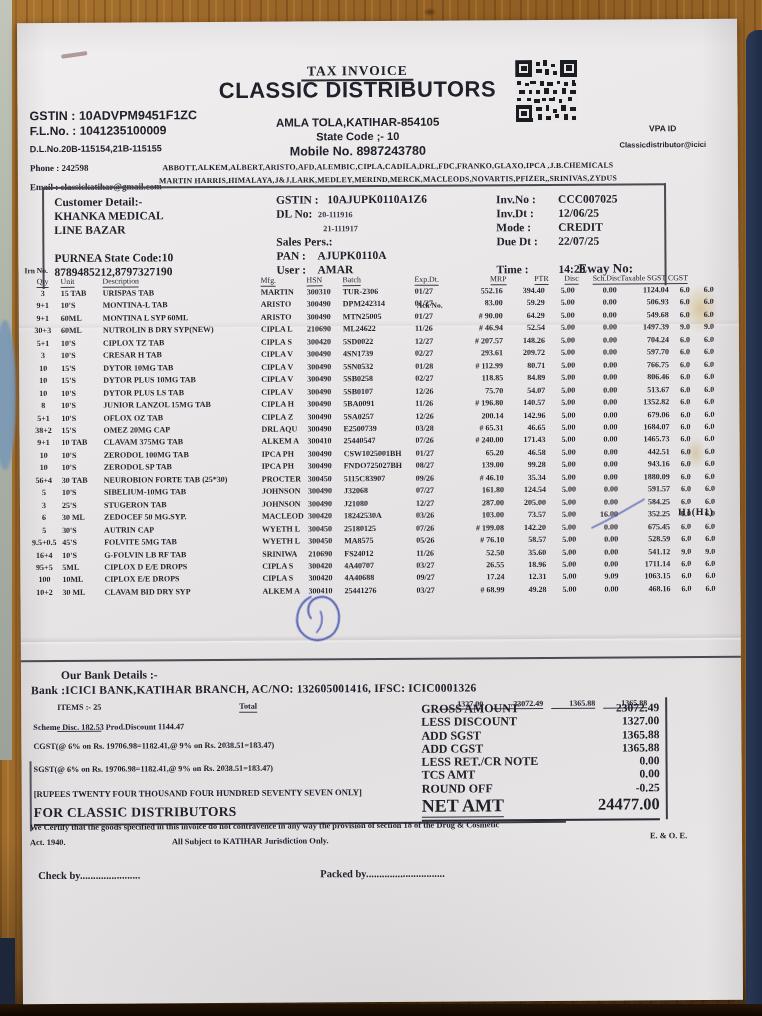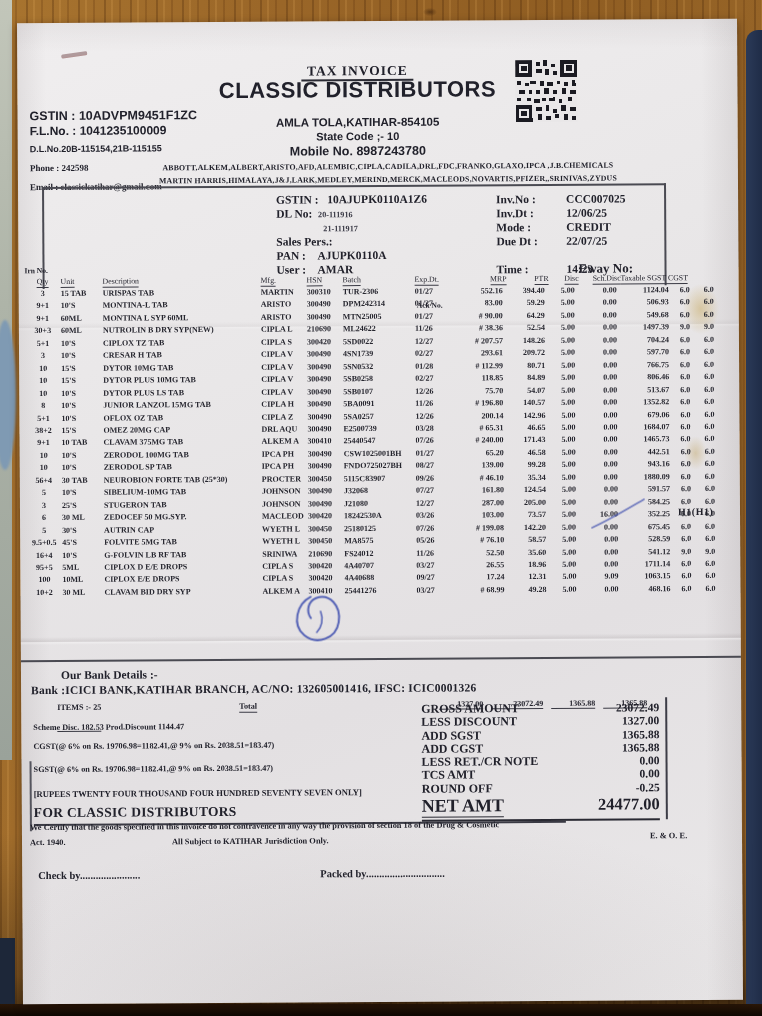--- a/index.html
+++ b/index.html
@@ -63,21 +63,21 @@
   #custbox{left:24px;top:164px;width:620px;height:100px;border-top:2px solid #4a4a52;border-left:2px solid #4a4a52;border-right:2px solid #4a4a52;}
   .cb{position:absolute;font-size:11px;}
   #cust-col{left:10px;top:6px;line-height:14px;font-size:11.5px;}
   #cust-col .small-gap{margin-top:14px;}
   #mid-col{left:232px;top:6px;line-height:13.8px;font-size:11.5px;}
   #mid-col .dotv{font-size:8.2px;color:#3a3a46;}
   #mid-col .indent{padding-left:47px;}
   #inv-col{left:452px;top:6px;line-height:14px;font-size:11.5px;width:170px;}
   #inv-col .row{display:flex;}
   #inv-col .lab{width:62px;}
-  #inv-col .val{margin-left:8px;}
+  #inv-col .val{margin-left:0;}
   #inv-col .timegap{margin-top:14px;}
 
   
   #irn-label{left:6px;top:243px;font-size:7.5px;}
   #ack-label{left:398px;top:240px;font-size:7.5px;margin-top:40px;}
   #eway-label{left:560px;top:241px;font-size:13px;}
   #tbl{left:6px;top:254px;width:696px;border-collapse:collapse;table-layout:fixed;}
   #tbl th{font-size:7.8px;font-weight:normal;padding:0 0 2px 0;white-space:nowrap;}
   #tbl th span{border-bottom:1.2px solid #3a3a44;padding-bottom:1px;}
   #tbl td{font-size:8px;font-weight:bold;line-height:12.45px;padding:0;white-space:nowrap;overflow:hidden;color:#26262f;}
@@ -201,22 +201,33 @@
           <rect x="20" y="26" width="2" height="2"></rect>
         <rect x="24" y="24" width="3" height="3"></rect>
           <rect x="29" y="25" width="3" height="2"></rect>
         <rect x="12" y="29" width="2" height="3"></rect>
           <rect x="16" y="30" width="3" height="2"></rect>
           <rect x="21" y="29" width="2" height="2"></rect>
           <rect x="26" y="29" width="2" height="3"></rect>
           <rect x="30" y="30" width="2" height="2"></rect>
       </g>
     </svg>
+    <div id="vpa" class="abs ctr b sans">
+      <div class="v1">VPA ID</div>
+      <div class="v2">Classicdistributor@icici</div>
+    </div>
 
     <div id="custbox" class="abs">
+      <div id="cust-col" class="cb b">
+        <div>Customer Detail:-</div>
+        <div>KHANKA MEDICAL</div>
+        <div>LINE BAZAR</div>
+        <div class="small-gap">PURNEA State Code:10</div>
+        <div>8789485212,8797327190</div>
+      </div>
       <div id="mid-col" class="cb b">
         <div><span>GSTIN :</span>&nbsp;&nbsp;&nbsp;<span>10AJUPK0110A1Z6</span></div>
         <div><span>DL No:</span>&nbsp;&nbsp;<span class="dotv">20-111916</span></div>
         <div class="indent dotv">21-111917</div>
         <div>Sales Pers.:</div>
         <div><span>PAN   :</span>&nbsp;&nbsp;&nbsp;&nbsp;<span>AJUPK0110A</span></div>
         <div><span>User :</span>&nbsp;&nbsp;&nbsp;&nbsp;<span>AMAR</span></div>
       </div>
       <div id="inv-col" class="cb b">
         <div class="row">
@@ -328,21 +339,21 @@
             <td class="a-c">6.0</td>
           </tr>
           <tr>
             <td class="a-c">30+3</td>
             <td class="a-l">60ML</td>
             <td class="a-l">NUTROLIN B DRY SYP(NEW)</td>
             <td class="a-l">CIPLA L</td>
             <td class="a-l">210690</td>
             <td class="a-l">ML24622</td>
             <td class="a-l">11/26</td>
-            <td class="a-r pr"># 38.36</td>
+            <td class="a-r pr"># 46.94</td>
             <td class="a-r pr">52.54</td>
             <td class="a-r pr">5.00</td>
             <td class="a-r pr">0.00</td>
             <td class="a-r pr">1497.39</td>
             <td class="a-c">9.0</td>
             <td class="a-c">9.0</td>
           </tr>
           <tr>
             <td class="a-c">5+1</td>
             <td class="a-l">10'S</td>

